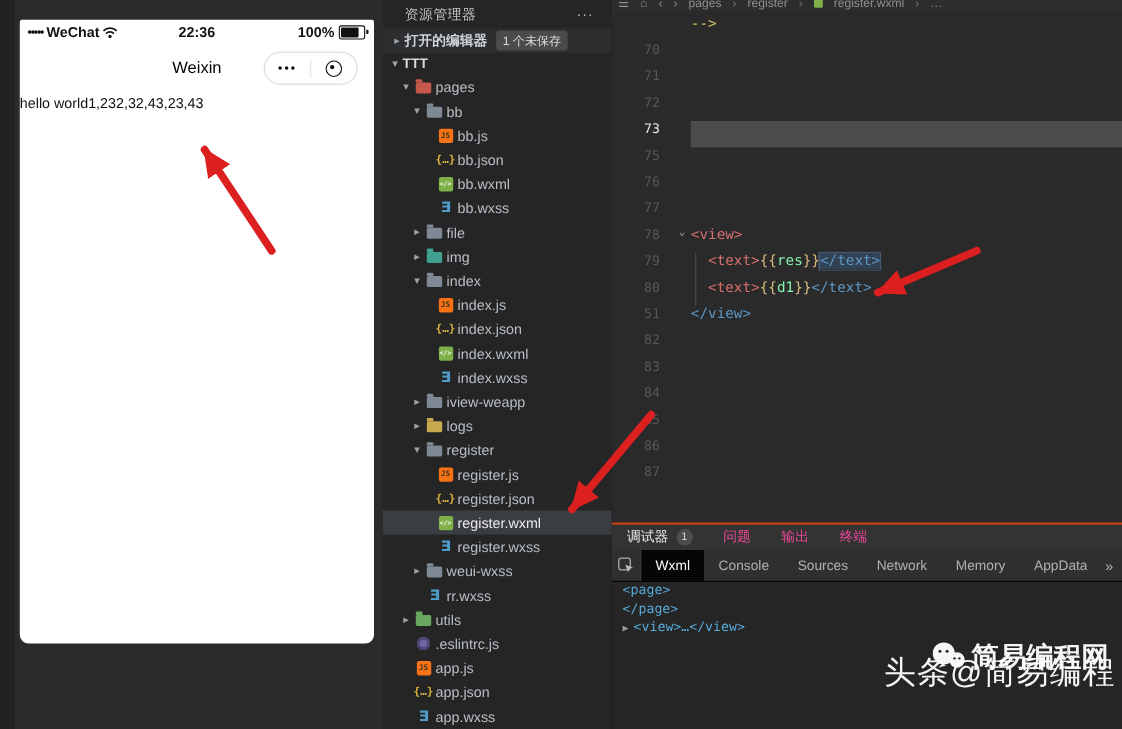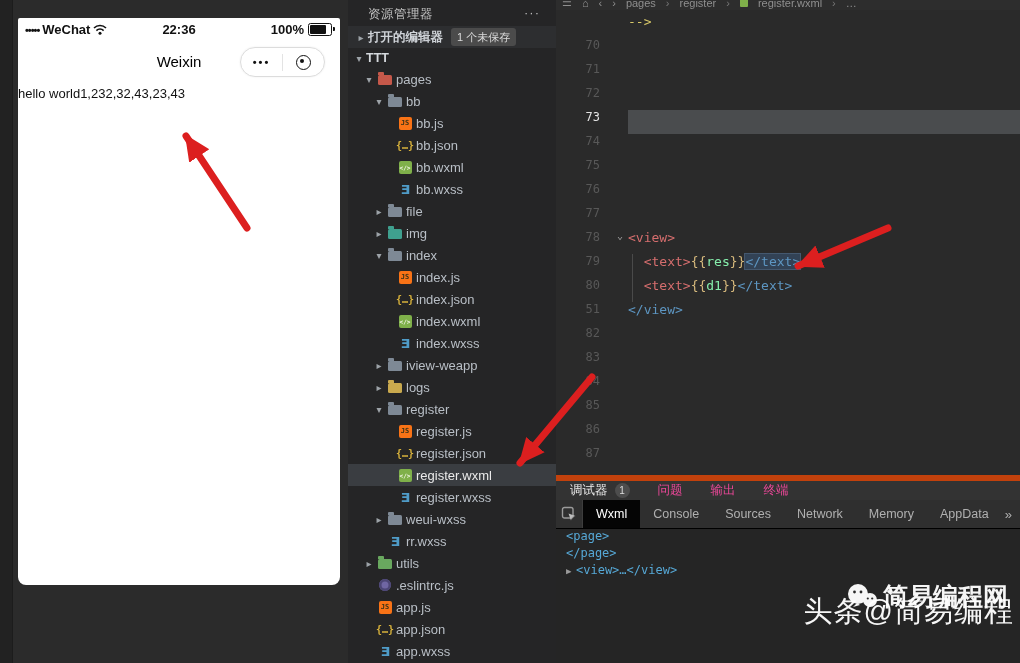--- a/index.html
+++ b/index.html
@@ -68,21 +68,21 @@
   .ln.act{color:#e3e3e3}
   .fold{width:16px;color:#a9a9a9;font-size:10px;flex:none;text-align:center}
   .cbody{flex:1;position:relative}
   .cbody.hlline{background:#4a4c4e}
   .cbody.guide::before{content:"";position:absolute;left:4px;top:0;bottom:0;border-left:1px solid #4a4a4a}
   .tk-cm{color:#d8c868}.tk-op{color:#d66e6e}.tk-cl{color:#5d96c2}
   .tk-br{color:#d7ba7d}.tk-vr{color:#86efac}.tk-pl{color:#cccccc}
   .tk-hl{background:rgba(62,105,155,.38);box-shadow:0 0 0 1px rgba(100,145,195,.45)}
   
   #debugger{position:absolute;left:556px;top:475px;width:464px;height:188px;background:#252525}
-  .dbg-tabs{position:absolute;left:0;top:0;width:100%;height:25px;background:#333;border-top:6px solid #c2410c;
+  .dbg-tabs{position:absolute;left:0;top:0;width:100%;height:25px;background:#333;border-top:2px solid #c2410c;
             display:flex;align-items:center;padding-left:14px;box-sizing:border-box}
   .dbtab{color:#ec4899;font-size:12.5px;margin-right:28px;display:flex;align-items:center;height:100%;cursor:pointer}
   .dbtab.act{color:#ececec;border-bottom:1.5px solid #e8e8e8}
   .dbadge{width:15px;height:15px;border-radius:50%;background:#4d4d4d;color:#ddd;font-size:10px;margin-left:7px;
           display:flex;align-items:center;justify-content:center}
   .dev-bar{position:absolute;left:0;top:25px;width:100%;height:28px;background:#2f2f2f;border-bottom:1px solid #000;
            display:flex;align-items:center}
   .inspect{width:26px;display:flex;justify-content:center;border-right:1px solid #3d3d3d;height:100%;align-items:center;cursor:pointer}
   .dtab{padding:0 13px;height:28px;line-height:28px;color:#b0b0b0;font-size:12.5px;cursor:pointer}
   .dtab.act{background:#050505;color:#fff}
@@ -367,21 +367,20 @@
       <span class="crumb-sep">›</span>
       <span>…</span>
     </div>
   </div>
   <div id="codelines">
       <div class="cl"><span class="ln"></span><span class="fold"></span><span class="cbody"><span class="tk-cm">--&gt;</span></span></div>
       <div class="cl"><span class="ln">70</span><span class="fold"></span><span class="cbody"></span></div>
       <div class="cl"><span class="ln">71</span><span class="fold"></span><span class="cbody"></span></div>
       <div class="cl"><span class="ln">72</span><span class="fold"></span><span class="cbody"></span></div>
       <div class="cl"><span class="ln act">73</span><span class="fold"></span><span class="cbody hlline"></span></div>
-      <div class="cl"><span class="ln">74</span><span class="fold"></span><span class="cbody"></span></div>
       <div class="cl"><span class="ln">75</span><span class="fold"></span><span class="cbody"></span></div>
       <div class="cl"><span class="ln">76</span><span class="fold"></span><span class="cbody"></span></div>
       <div class="cl"><span class="ln">77</span><span class="fold"></span><span class="cbody"></span></div>
       <div class="cl"><span class="ln">78</span><span class="fold">⌄</span><span class="cbody"><span class="tk-op">&lt;view&gt;</span></span></div>
       <div class="cl"><span class="ln">79</span><span class="fold"></span><span class="cbody guide"><span class="tk-pl">  </span><span class="tk-op">&lt;text&gt;</span><span class="tk-br">{{</span><span class="tk-vr">res</span><span class="tk-br">}}</span><span class="tk-cl tk-hl">&lt;/text&gt;</span></span></div>
       <div class="cl"><span class="ln">80</span><span class="fold"></span><span class="cbody guide"><span class="tk-pl">  </span><span class="tk-op">&lt;text&gt;</span><span class="tk-br">{{</span><span class="tk-vr">d1</span><span class="tk-br">}}</span><span class="tk-cl">&lt;/text&gt;</span></span></div>
       <div class="cl"><span class="ln">51</span><span class="fold"></span><span class="cbody"><span class="tk-cl">&lt;/view&gt;</span></span></div>
       <div class="cl"><span class="ln">82</span><span class="fold"></span><span class="cbody"></span></div>
       <div class="cl"><span class="ln">83</span><span class="fold"></span><span class="cbody"></span></div>
       <div class="cl"><span class="ln">84</span><span class="fold"></span><span class="cbody"></span></div>

